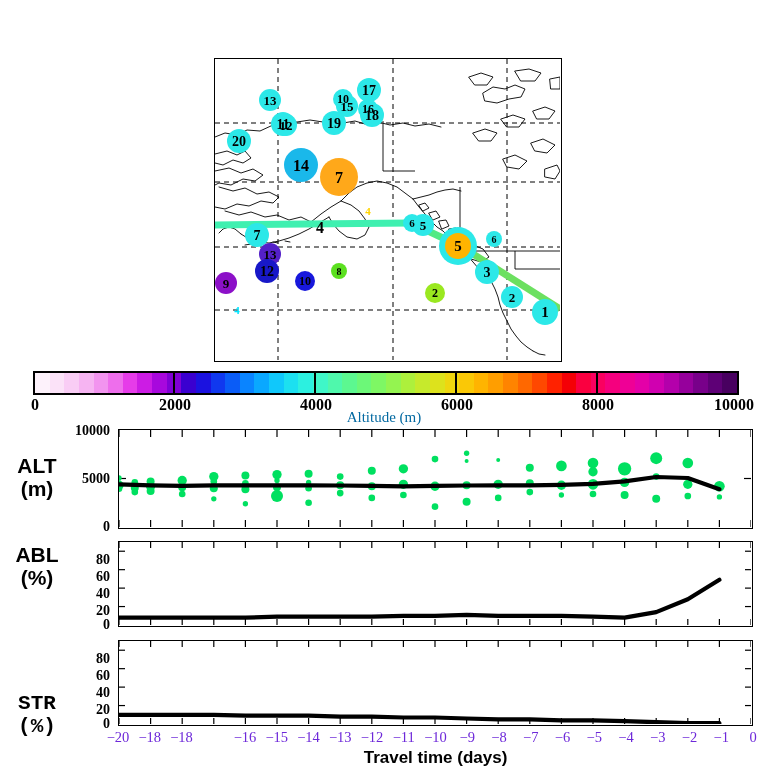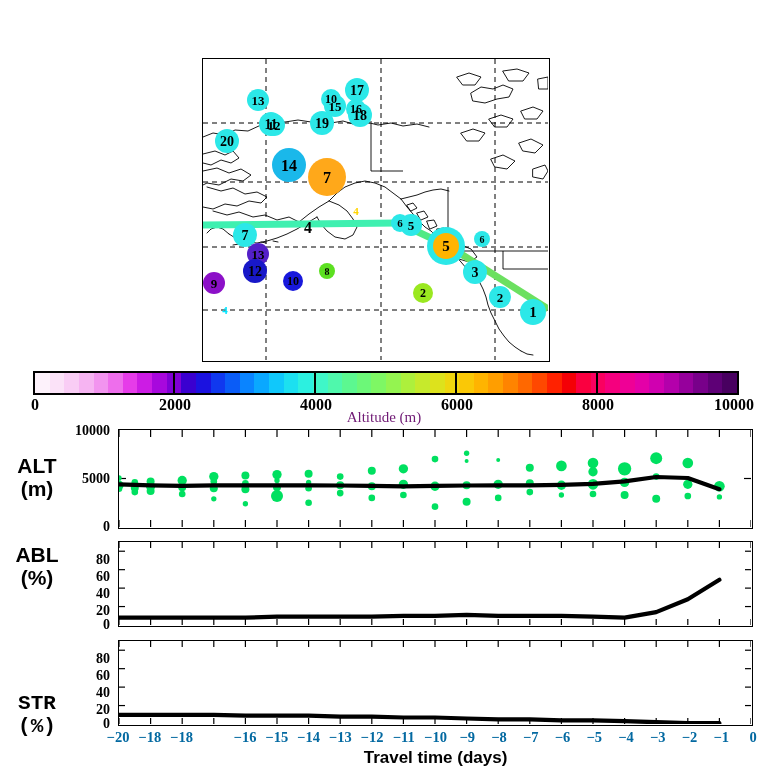--- a/index.html
+++ b/index.html
@@ -38,21 +38,21 @@
   #title-times .gap { display: inline-block; width: 22px; }
   #title-met {
     top: 46px;
     font-size: 15px;
     letter-spacing: -0.3px;
   }
 
   
   #map-frame {
     position: absolute;
-    left: 202px;
+    left: 214px;
     top: 58px;
     width: 348px;
     height: 304px;
     border: 1.5px solid #000;
     box-sizing: border-box;
     background: #ffffff;
     overflow: hidden;
   }
   #map-svg { position: absolute; left: 0; top: 0; }
 
@@ -102,21 +102,21 @@
     white-space: nowrap;
   }
   #colorbar-caption {
     position: absolute;
     top: 409px;
     left: 0;
     width: 768px;
     text-align: center;
     font-family: "Liberation Serif", serif;
     font-size: 15px;
-    color: #701a75;
+    color: #0369a1;
   }
 
   
   .panel {
     position: absolute;
     left: 118px;
     width: 635px;
     border: 1.4px solid #000;
     box-sizing: border-box;
     background: #fff;
@@ -149,23 +149,23 @@
     font-size: 14px;
     color: #000;
     text-align: right;
     width: 52px;
     transform: translateY(-50%);
   }
   .xtick-label {
     position: absolute;
     top: 729px;
     font-family: "Liberation Serif", serif;
-    font-weight: bold;
+    font-weight: normal;
     font-size: 14.5px;
-    color: #0369a1;
+    color: #6d28d9;
     transform: translateX(-50%);
     white-space: nowrap;
   }
   #xaxis-title {
     position: absolute;
     top: 748px;
     left: 118px;
     width: 635px;
     text-align: center;
     font-weight: bold;

